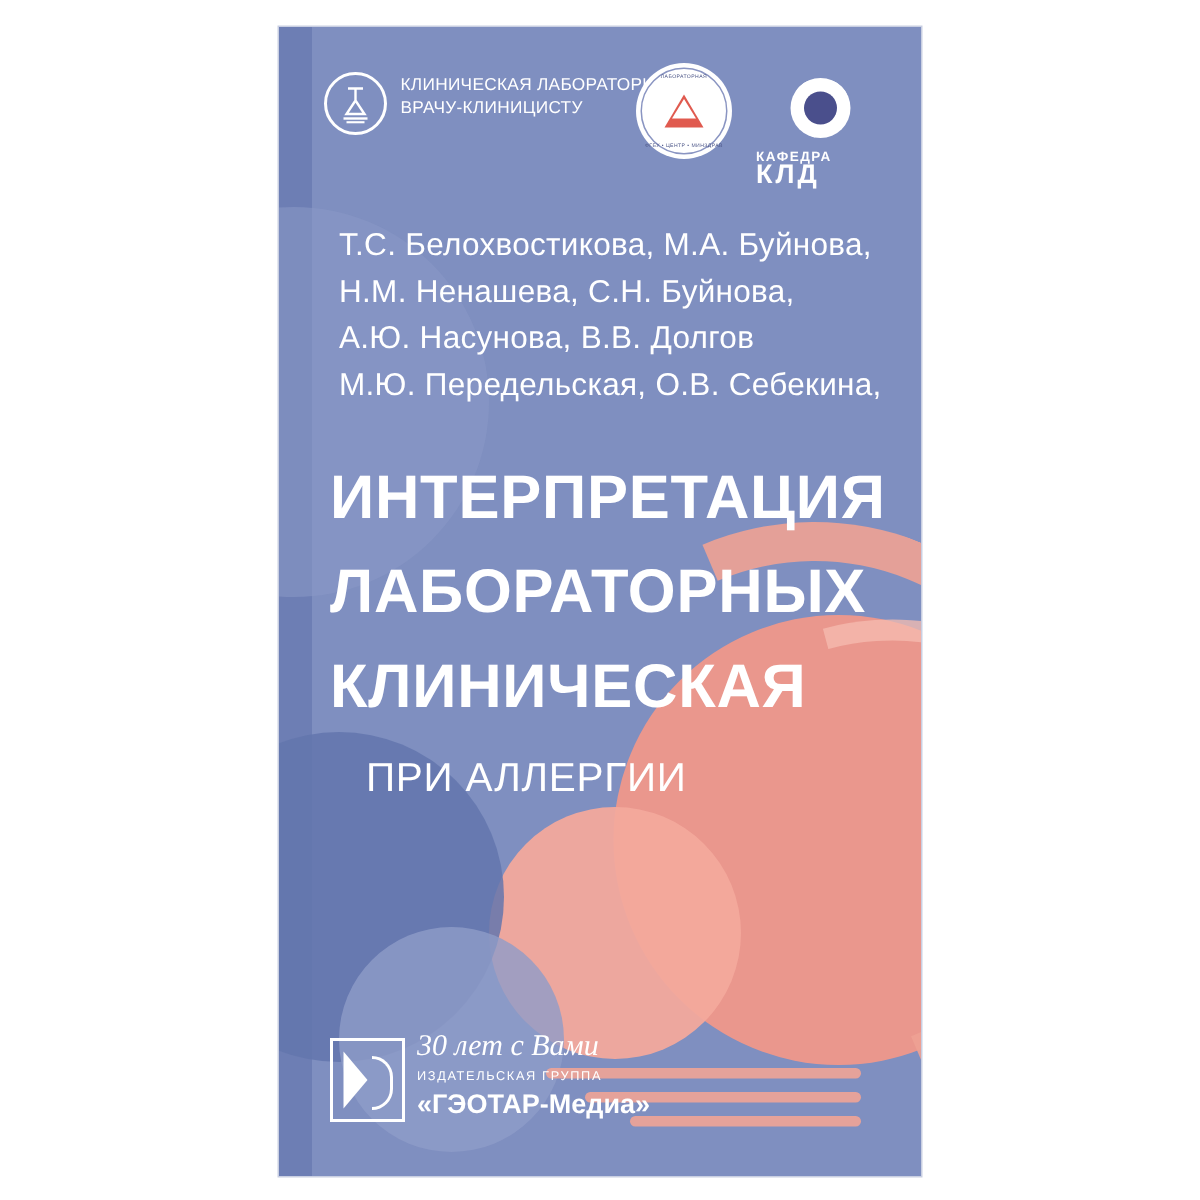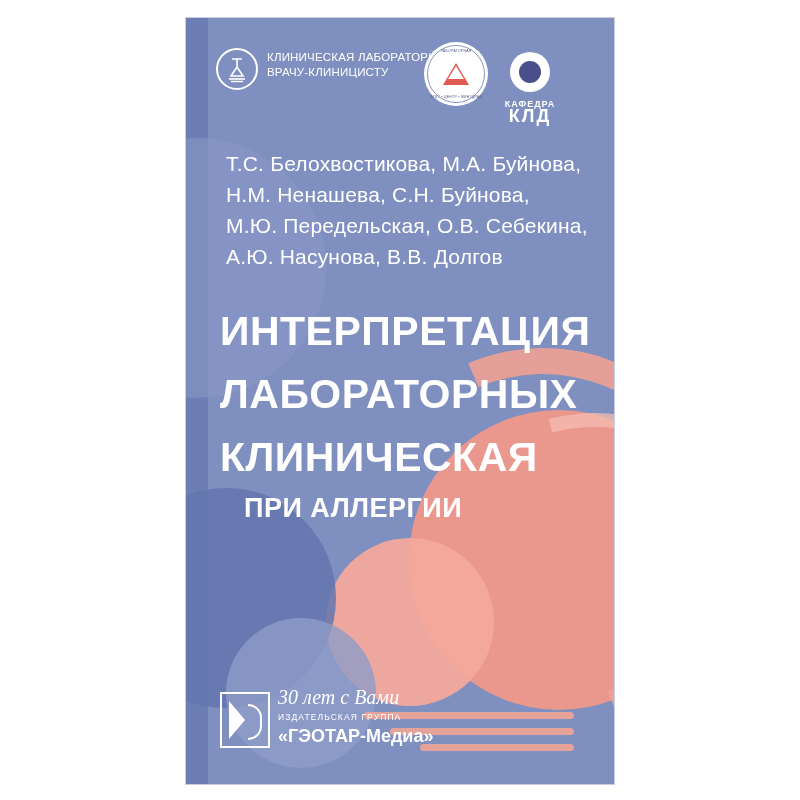--- a/index.html
+++ b/index.html
@@ -199,26 +199,26 @@
     position: absolute;
     top: 3px;
     font-size: 3.4px;
     letter-spacing: .3px;
     color: #4a5486;
     white-space: nowrap;
   }
 
   .logo-kld {
     position: absolute;
-    right: 27px;
+    right: 10px;
     top: 10px;
     width: 86px;
     height: 92px;
     color: #ffffff;
-    text-align: center;
+    text-align: left;
   }
   .logo-kld .kld-circle {
     width: 40px; height: 40px;
     border-radius: 50%;
     background: #ffffff;
     margin: 0 auto;
     position: relative;
     overflow: hidden;
   }
   .logo-kld .kld-circle::after {
@@ -277,23 +277,23 @@
     color: #ffffff;
   }
   .title-block .line {
     font-size: 41px;
     font-weight: bold;
     line-height: 63px;
     letter-spacing: .5px;
     white-space: nowrap;
   }
   .subtitle {
-    margin-top: 4px;
+    margin-top: 14px;
     font-size: 27px;
-    font-weight: bold;
+    font-weight: normal;
     letter-spacing: .5px;
     padding-left: 24px;
   }
 
   
   .publisher {
     position: absolute;
     left: 34px;
     bottom: 26px;
     width: 260px;
@@ -400,22 +400,22 @@
         <div class="kld-text">
           <span>КАФЕДРА</span>
           <span class="big">КЛД</span>
         </div>
       </div>
     </div>
 
     <div class="authors">
       <div>Т.С. Белохвостикова, М.А. Буйнова,</div>
       <div>Н.М. Ненашева, С.Н. Буйнова,</div>
+      <div>А.Ю. Насунова, В.В. Долгов</div>
       <div>М.Ю. Передельская, О.В. Себекина,</div>
-      <div>А.Ю. Насунова, В.В. Долгов</div>
     </div>
 
     <div class="title-block">
       <div class="line">ИНТЕРПРЕТАЦИЯ</div>
       <div class="line">ЛАБОРАТОРНЫХ</div>
       <div class="line">КЛИНИЧЕСКАЯ</div>
       <div class="subtitle">ПРИ АЛЛЕРГИИ</div>
     </div>
 
     <div class="publisher">

